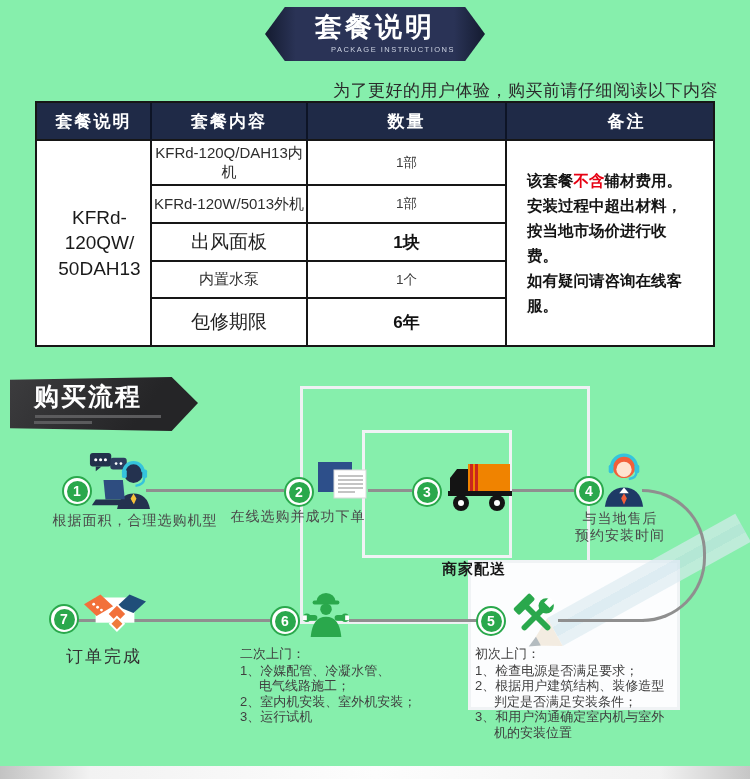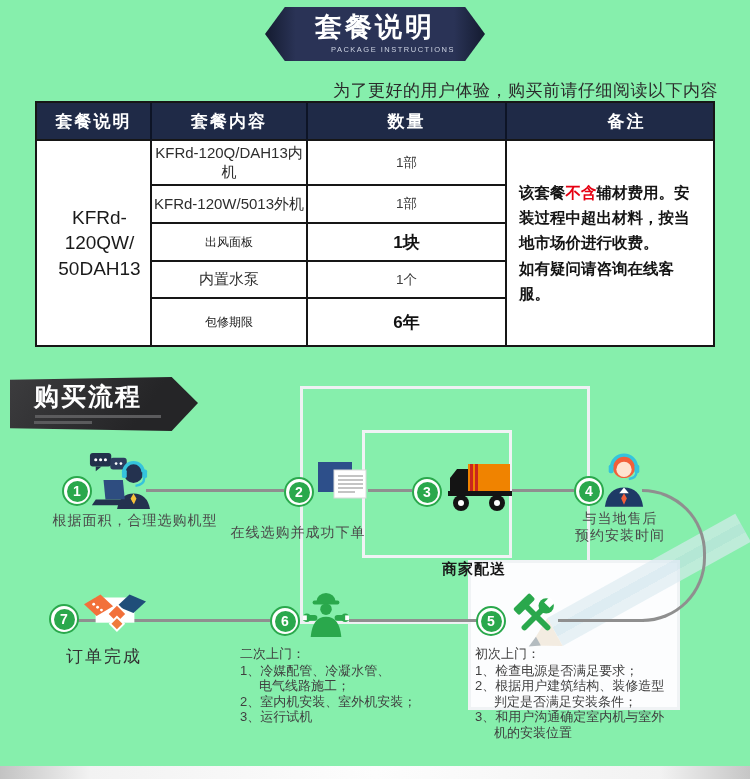--- a/index.html
+++ b/index.html
@@ -23,24 +23,24 @@
     grid-template-rows:38px 45px 38px 38px 37px 46px;
     border:2px solid #161616; background:#fff; }
   .cell { display:flex; align-items:center; justify-content:center; text-align:center;
     border-right:2px solid #161616; border-bottom:2px solid #161616; }
   .last-col { border-right:none;padding-left:33px; } .last-row { border-bottom:none; }
   .hcell { background:#1f2a47; color:#fff; font-size:17px; font-weight:600; letter-spacing:2px;
     border-right:2px solid #0d1426; }
   .hcell.last-col { border-right:none; }
   .model-cell { grid-column:1; grid-row:2/7; flex-direction:column; font-size:19px; color:#1a1a1a; line-height:1.32;margin-left:12px; }
   .remark-cell { grid-column:4; grid-row:2/7; flex-direction:column; align-items:flex-start; justify-content:center;
-    padding:0 12px; font-size:15.5px; font-weight:bold; color:#141414; line-height:1.62; text-align:left; }
+    padding:0 20px; font-size:15.5px; font-weight:bold; color:#141414; line-height:1.62; text-align:left; }
   .remark-red { color:#e60012; }
   .it-sm { font-size:15px; color:#2e2e2e; } .qt-sm { font-size:13.5px; color:#3c3c3c; }
-  .it-lg { font-size:12px; color:#222; } .qt-lg { font-size:17px; font-weight:bold; color:#111; }
+  .it-lg { font-size:19px; color:#222; } .qt-lg { font-size:17px; font-weight:bold; color:#111; }
 
   
   .buy-banner { position:absolute; left:10px; top:377px; width:188px; height:54px;
     background:linear-gradient(125deg,#3c3c3e,#252527 70%);
     clip-path:polygon(0 5%, 86% 0, 100% 48%, 86% 100%, 0 95%);
     padding:5px 0 0 24px; }
   .buy-banner .t { color:#fff; font-size:25px; font-weight:bold; letter-spacing:2px; line-height:1.15; }
   .fineprint-bar { height:3px; background:#5b5b5d; }
   .fp1 { width:126px; margin:4px 0 0 1px; } .fp2 { width:58px; margin-top:3px; }
 
@@ -245,21 +245,21 @@
     <polygon points="64,9 47,2 34,14 51,21" fill="#1f4e79"></polygon>
     <g transform="rotate(45,34,22)">
       <rect x="27" y="15" width="14" height="14" fill="#f2703a" stroke="#fff" stroke-width="2"></rect>
     </g>
     <g transform="rotate(45,34,32)">
       <rect x="29" y="27" width="10" height="10" fill="#ef7a3a" stroke="#fff" stroke-width="2"></rect>
     </g>
   </svg>
 
   <div class="cap" style="left:40px;top:512px;width:190px;">根据面积，合理选购机型</div>
-  <div class="cap" style="left:218px;top:524px;width:160px;font-family:Liberation Serif, serif;">在线选购并成功下单</div>
+  <div class="cap" style="left:218px;top:508px;width:160px;font-family:Liberation Serif, serif;">在线选购并成功下单</div>
   <div class="cap cap-bold" style="left:424px;top:512px;width:100px;">商家配送</div>
   <div class="cap" style="left:560px;top:510px;width:120px;line-height:17px;">
     <div>与当地售后</div>
     <div>预约安装时间</div>
   </div>
   <div class="cap cap-lg" style="left:44px;top:645px;width:120px;">订单完成</div>
 
   <div class="detail" style="left:240px;top:646px;width:220px;">
     <div class="ttl">二次上门：</div>
     <div>1、冷媒配管、冷凝水管、</div>

